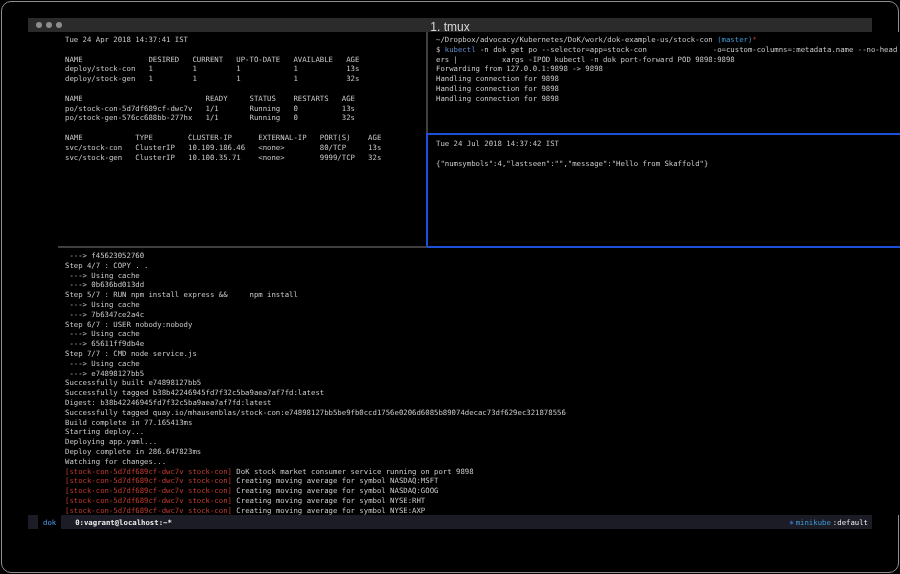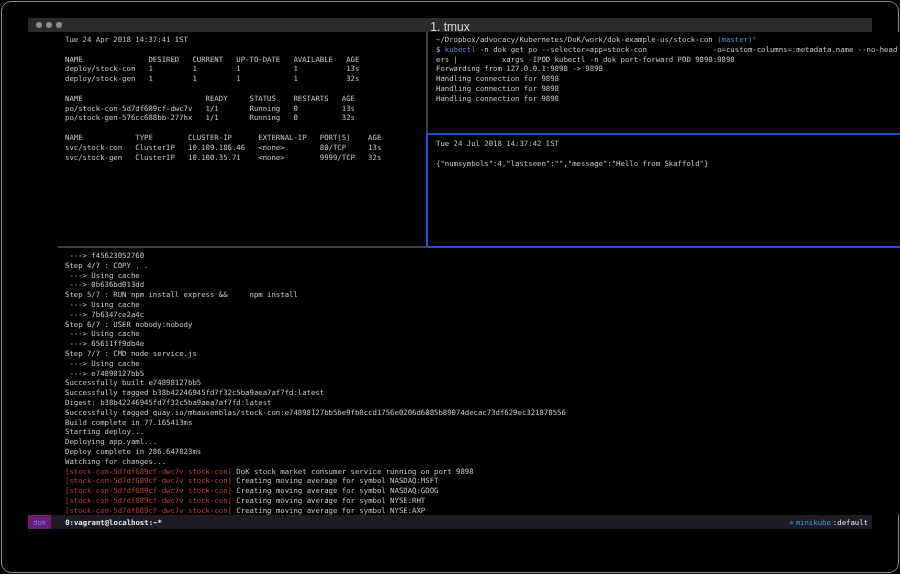--- a/index.html
+++ b/index.html
@@ -69,21 +69,21 @@
 
     <div class="divider vdiv-top" style="background: rgb(63, 63, 63);"></div>
     <div class="divider vdiv-bottom" style="background: rgb(29, 79, 216);"></div>
     <div class="divider hdiv-mid" style="background: rgb(29, 79, 216);"></div>
     <div class="divider hdiv-bottom-left" style="background: rgb(63, 63, 63);"></div>
     <div class="divider hdiv-bottom-right" style="background: rgb(29, 79, 216);"></div>
 
   </div>
 
   <div class="statusbar" style="background: rgb(27, 28, 37);">
-    <span class="sb-session" style="background: #701a75; color: rgb(79, 156, 240);">dok</span>
+    <span class="sb-session" style="background: #000000; color: rgb(79, 156, 240); margin-left: 10px;">dok</span>
     <span class="sb-window">0:vagrant@localhost:~*</span>
     <span class="sb-right">
       <span style="color: rgb(61, 127, 232);">⎈</span>
       <span style="color: rgb(61, 155, 217);">minikube</span>
         <span class="sb-ns">:default</span>
     </span>
   </div>
 
 </div>
 

